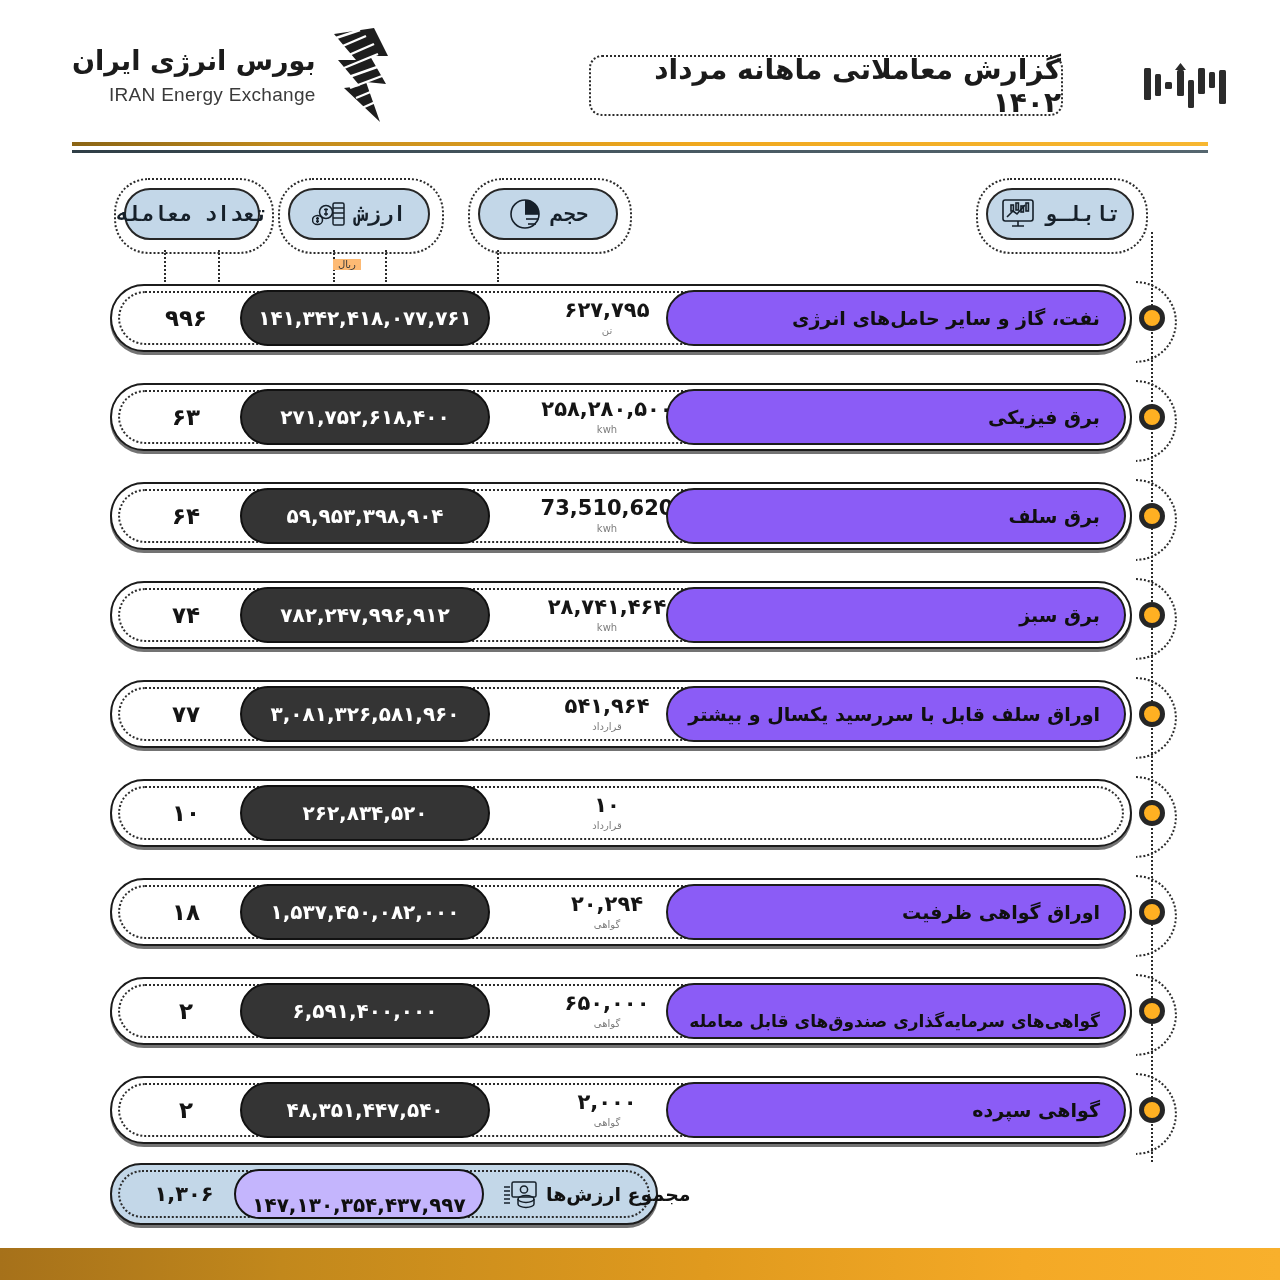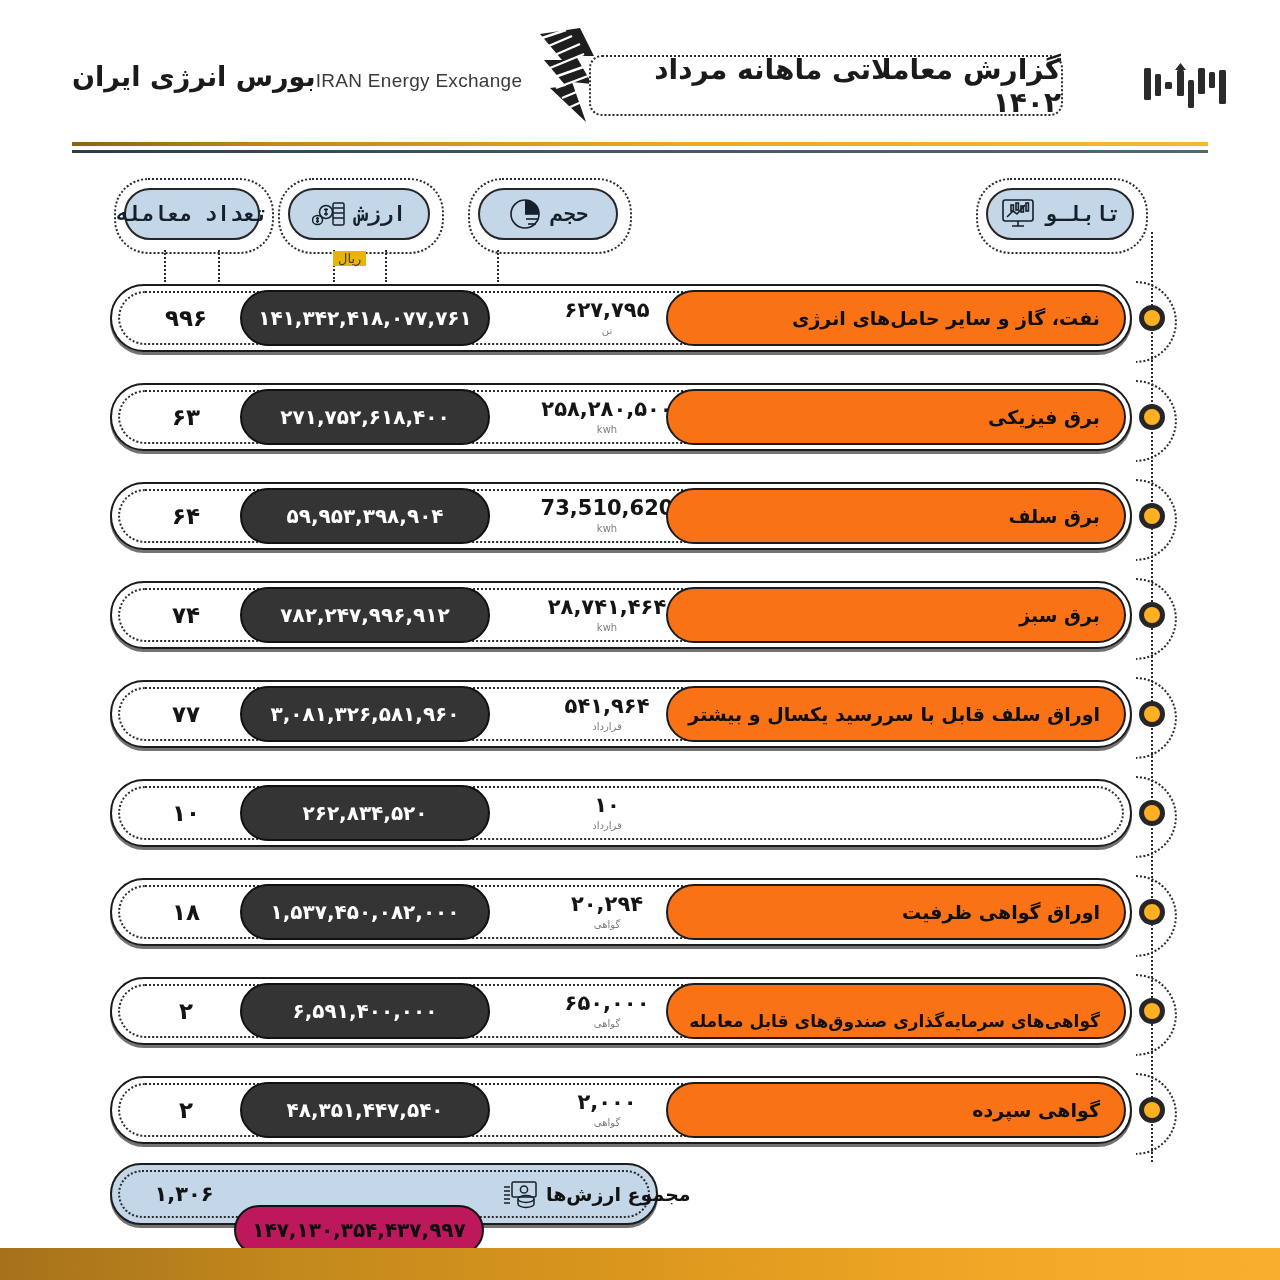--- a/index.html
+++ b/index.html
@@ -7,21 +7,21 @@
   body{
     width:1280px;height:1280px;overflow:hidden;background:#ffffff;
     font-family:"DejaVu Sans","Liberation Sans",sans-serif;
     position:relative;
   }
   .page{position:absolute;inset:0;}
 
   
   .header{position:absolute;left:0;top:0;width:1280px;height:138px;}
   .logo-wrap{position:absolute;right:auto;left:72px;top:26px;display:flex;align-items:center;gap:14px;direction:ltr;}
-  .logo-text{display:flex;flex-direction:row;align-items:flex-end;justify-content:center;}
+  .logo-text{display:flex;flex-direction:column;align-items:flex-end;justify-content:center;}
   .logo-fa{font-size:27px;font-weight:700;color:#1b1b1b;letter-spacing:0px;line-height:1.1;
            font-family:"DejaVu Sans","Liberation Sans",sans-serif;}
   .logo-en{font-size:19px;color:#3a3a3a;margin-top:9px;font-family:"Liberation Sans",sans-serif;letter-spacing:.3px;}
   .logo-mark{width:62px;height:100px;}
 
   .title-pill{
     position:absolute;left:589px;top:55px;width:470px;height:57px;
     border:2.5px dotted #2b2b2b;border-radius:13px;
     display:flex;align-items:center;justify-content:center;
     background:#fff;
@@ -40,22 +40,22 @@
     position:absolute;height:52px;border-radius:26px;background:#c3d7e8;
     border:2.5px solid #262626;
     display:flex;align-items:center;justify-content:center;gap:9px;
     box-sizing:border-box;
   }
   .col-head-outline{
     position:absolute;border:2.5px dotted #2b2b2b;border-radius:34px;
   }
   .col-head .lbl{font-size:21px;font-weight:700;color:#16202a;white-space:nowrap;font-family:Liberation Mono, monospace;}
 
-  .rial-label{position:absolute;left:333px;top:251px;font-size:13px;color:#3a3a3a;
-     background:#eab308;padding:0 5px;z-index:4;}
+  .rial-label{position:absolute;left:333px;top:259px;font-size:10px;color:#3a3a3a;
+     background:#fdba74;padding:0 5px;z-index:4;}
 
   
   .vguide{position:absolute;width:0;border-left:2.5px dotted #2b2b2b;}
 
   
   .row{position:absolute;left:110px;width:1022px;height:68px;}
   .row-outer{
     position:absolute;inset:0;border:2.5px solid #1c1c1c;border-radius:34px;background:#fff;
     box-sizing:border-box;box-shadow:0 3px 0 0 rgba(0,0,0,.55);
   }
@@ -75,44 +75,44 @@
   }
   .cell-value span{font-size:20px;font-weight:700;color:#ffffff;white-space:nowrap;letter-spacing:.2px;}
   .cell-vol{
     position:absolute;left:398px;top:6px;width:198px;height:56px;
     display:flex;flex-direction:column;align-items:center;justify-content:center;
   }
   .cell-vol .num{font-size:21px;font-weight:700;color:#151515;line-height:1.12;}
   .cell-vol .unit{font-size:10px;color:#7d7d7d;line-height:1.35;margin-top:1px;}
   .cell-board{
     position:absolute;left:556px;top:6px;width:460px;height:56px;
-    background:#f97316;border-radius:28px;border:2.5px solid #1c1c1c;
+    background:#8b5cf6;border-radius:28px;border:2.5px solid #1c1c1c;
     display:flex;align-items:center;justify-content:flex-start;padding-right:24px;
     box-sizing:border-box;
   }
   .cell-board span{font-size:19px;font-weight:700;color:#101010;white-space:nowrap;}
 
   
   .rail{position:absolute;left:1151px;top:232px;width:0;height:930px;border-left:2.5px dotted #2b2b2b;}
   .node{position:absolute;left:1139px;width:26px;height:26px;border-radius:50%;
         background:#FFB022;border:5px solid #262626;box-sizing:border-box;}
   .arc{position:absolute;left:1095px;width:78px;height:78px;border:2.5px dotted #2b2b2b;
        border-radius:50%;clip-path:inset(0 0 0 50%);}
 
   
   .total-row{position:absolute;left:110px;top:1163px;width:548px;height:62px;}
   .total-outer{position:absolute;inset:0;border:2.5px solid #1c1c1c;border-radius:31px;
     background:#c3d7e8;box-sizing:border-box;box-shadow:0 3px 0 0 rgba(0,0,0,.55);}
   .total-dot{position:absolute;left:8px;top:7px;width:calc(100% - 16px);height:calc(100% - 14px);
     border:2px dotted #2b2b2b;border-radius:26px;box-sizing:border-box;}
   .total-count{position:absolute;left:24px;top:0;height:62px;width:100px;
     display:flex;align-items:center;justify-content:center;font-size:21px;font-weight:700;color:#141414;}
-  .total-value{position:absolute;left:124px;top:6px;width:250px;height:50px;background:#be185d;
-    border-radius:25px;border:2.5px solid #131313;display:flex;align-items:center;justify-content:center;
-    box-sizing:border-box;margin-top:36px;}
+  .total-value{position:absolute;left:124px;top:6px;width:250px;height:50px;background:#c4b5fd;
+    border-radius:25px;border:2.5px solid #131313;display:flex;align-items:flex-end;justify-content:center;
+    box-sizing:border-box;}
   .total-value span{font-size:20px;font-weight:700;color:#0f0f0f;white-space:nowrap;}
   .total-label{position:absolute;left:392px;top:0;height:62px;display:flex;align-items:center;gap:8px;}
   .total-label .txt{font-size:19px;font-weight:700;color:#121212;white-space:nowrap;}
 
   .bottom-bar{position:absolute;left:0;top:1248px;width:1280px;height:32px;
     background:linear-gradient(90deg,#a6711a 0%,#c2881c 22%,#e09a1e 55%,#f4a926 80%,#f8b02c 100%);}
 
   svg{display:block;}
 </style>
 </head>

